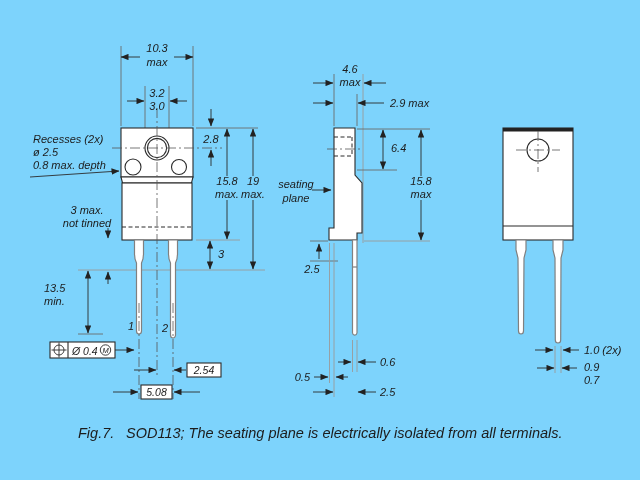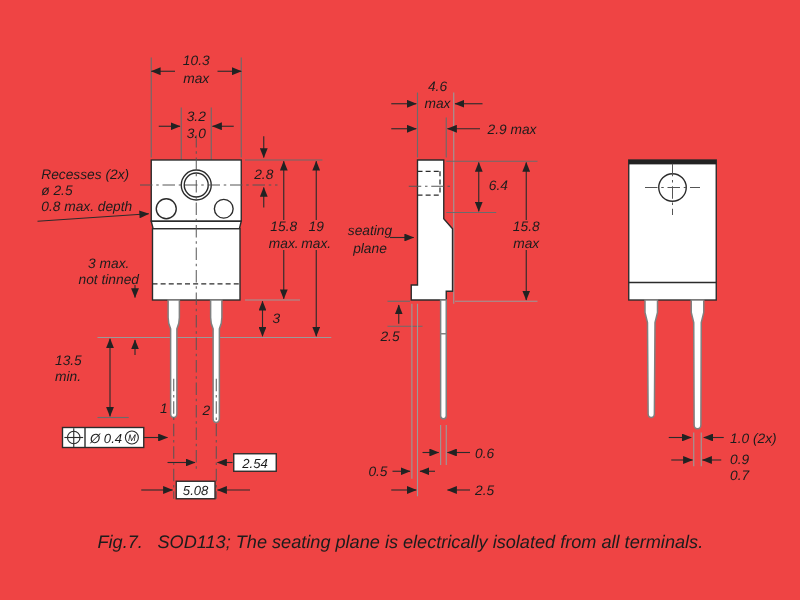--- a/index.html
+++ b/index.html
@@ -1,16 +1,16 @@
 <!DOCTYPE html>
 <html><head>
 <meta charset="utf-8">
 <style>
   html,body{margin:0;padding:0;background:#ffffff;}
-  .page{position:relative;width:640px;height:480px;background:#ef4444;overflow:hidden;
+  .page{position:relative;width:640px;height:480px;background:#7dd3fc;overflow:hidden;
         font-family:"Liberation Sans", sans-serif;}
   svg{position:absolute;left:0;top:0;}
   text{font-family:"Liberation Sans", sans-serif;font-style:italic;fill:#1c1c1c;}
   .dim{font-size:11px;}
   .dimS{font-size:10.5px;}
   .cap{font-size:14.5px;}
   .outline{stroke:#2b2b2b;stroke-width:1.1;fill:none;}
   .fillw{fill:#ffffff;}
   .ext{stroke:#6b6b6b;stroke-width:0.9;fill:none;}
   .extg{stroke:#9a9a9a;stroke-width:0.9;fill:none;}

